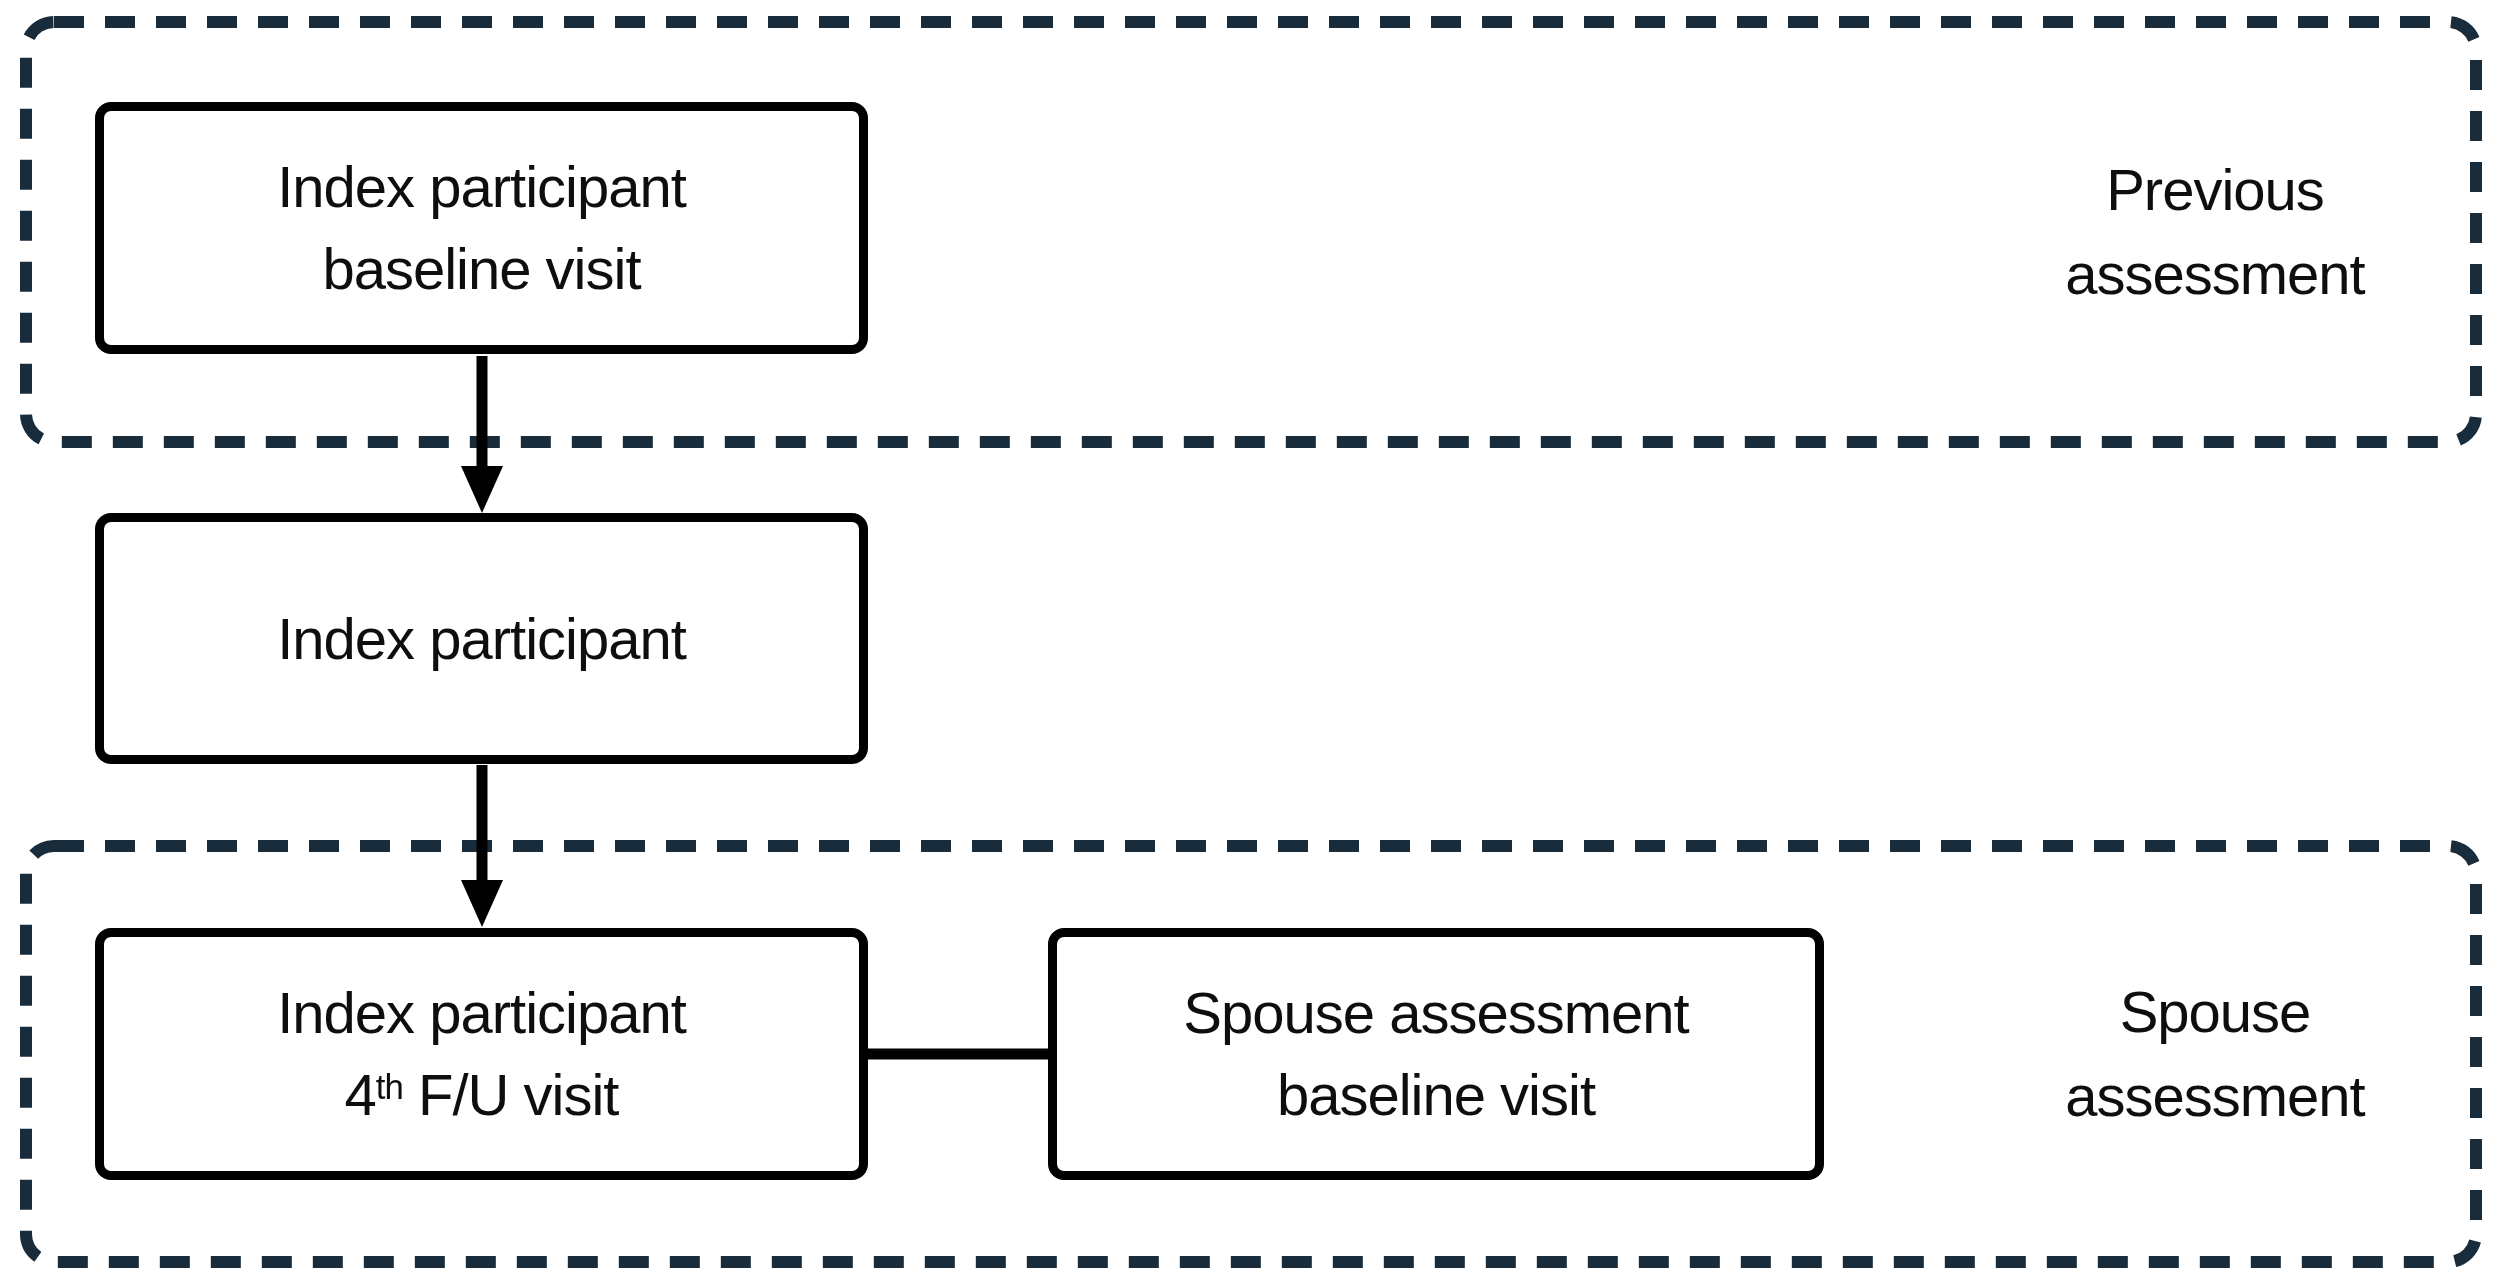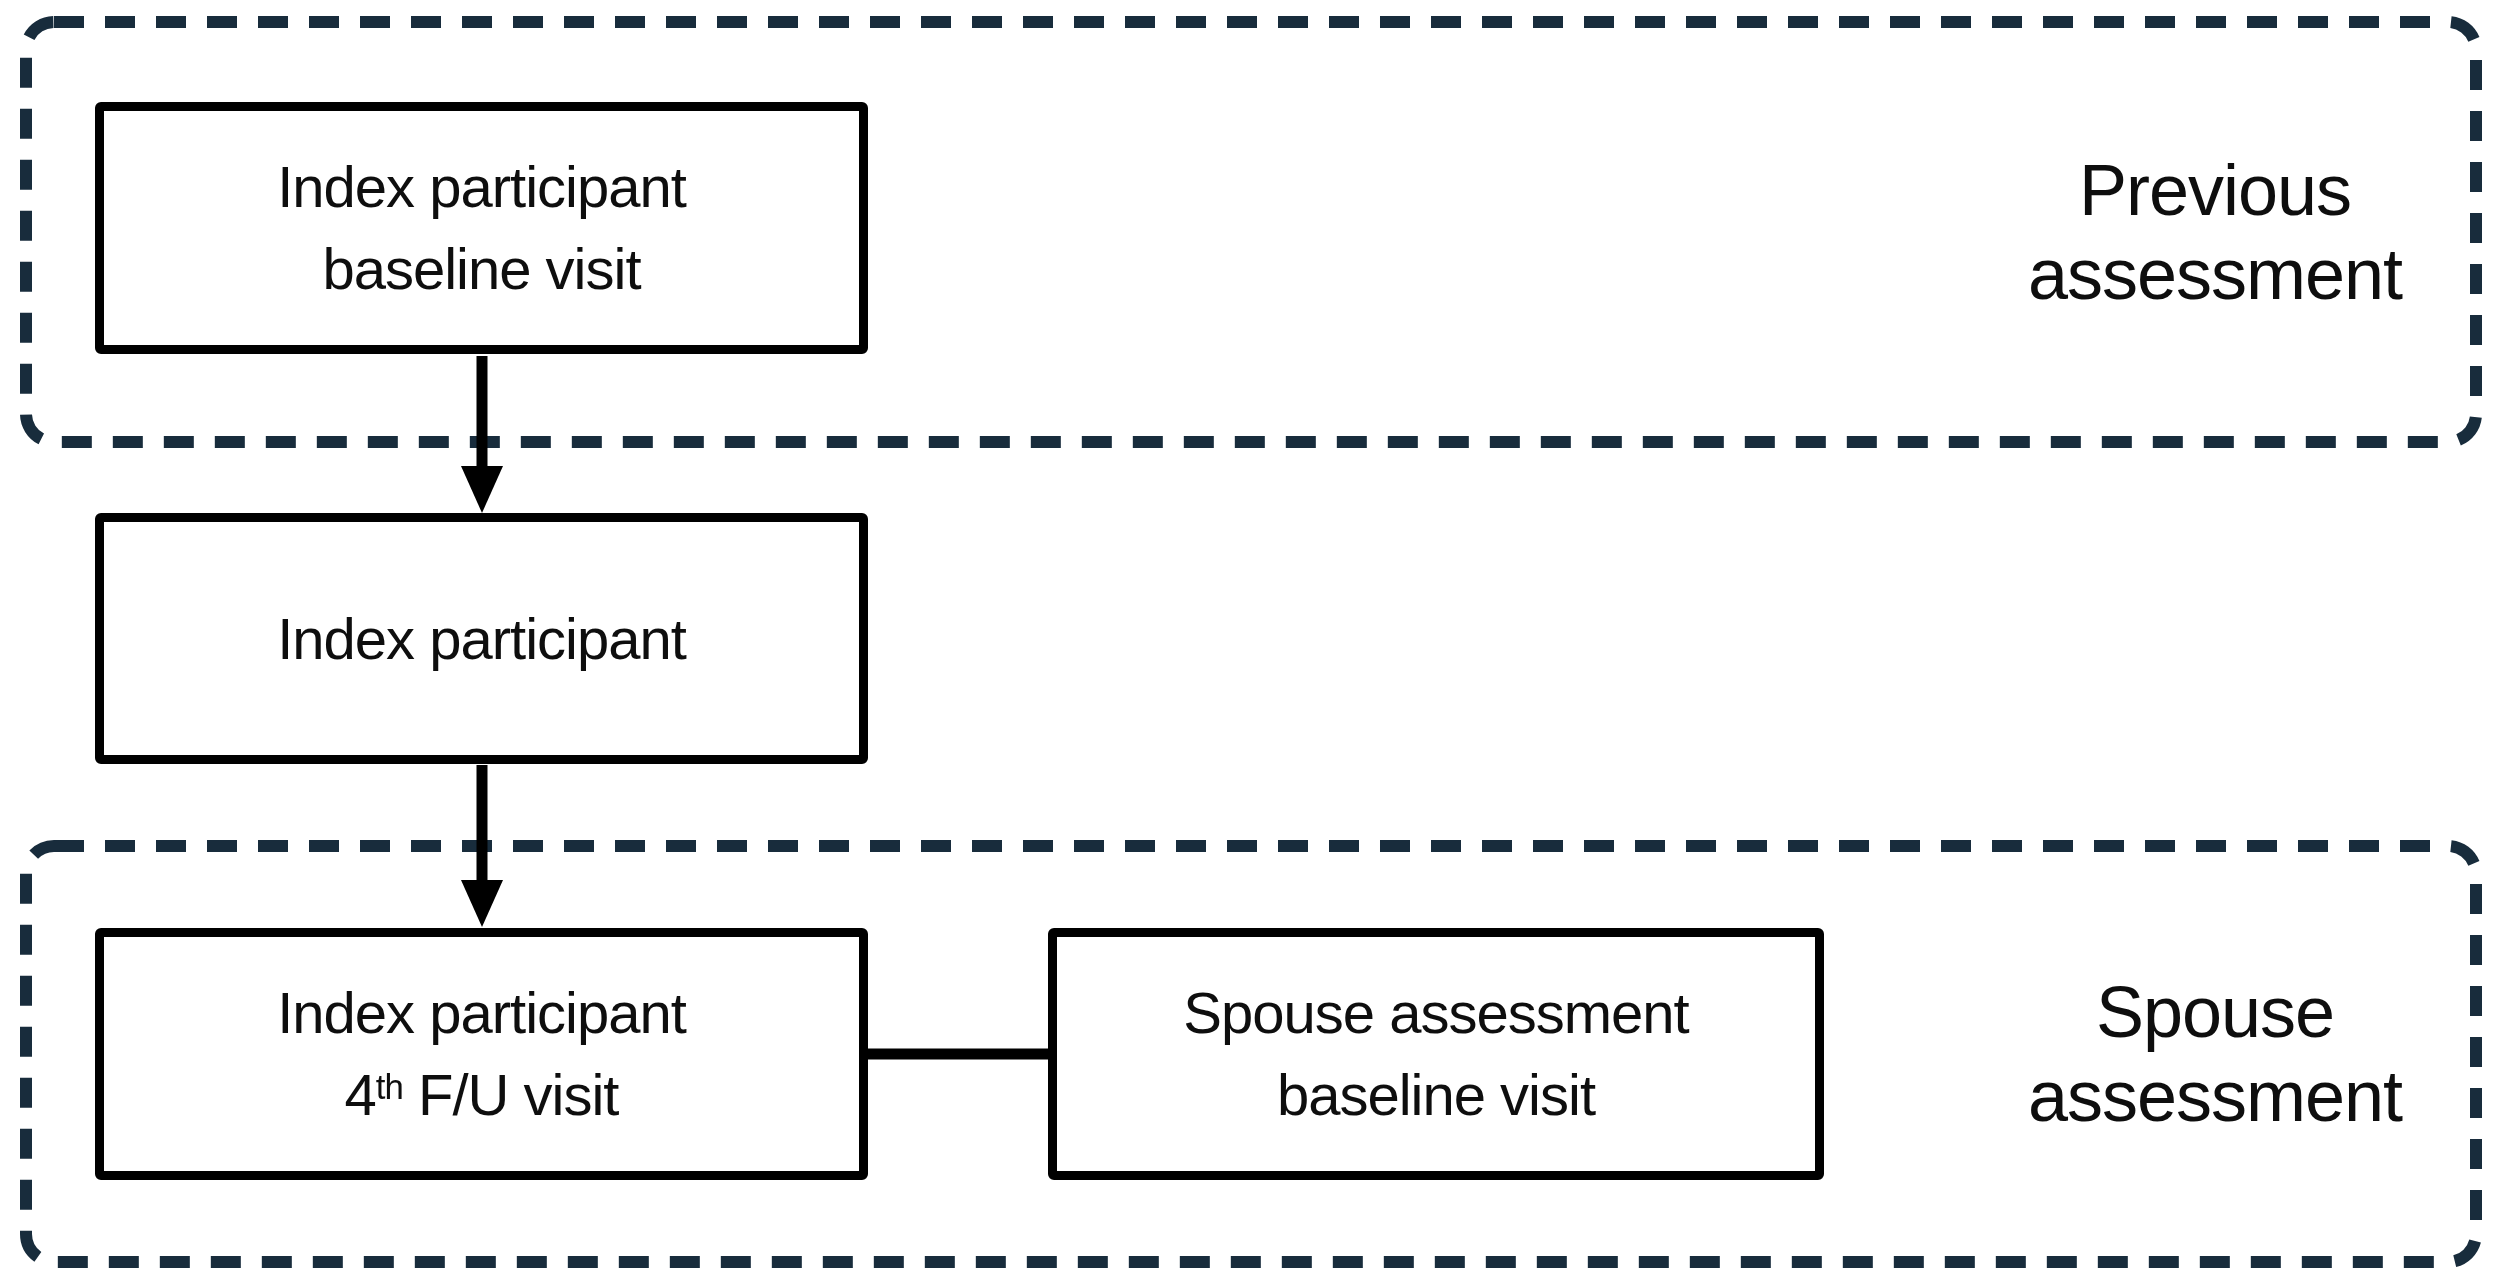--- a/index.html
+++ b/index.html
@@ -21,41 +21,41 @@
     left: 0;
     top: 0;
     width: 2500px;
     height: 1282px;
   }
   .node {
     position: absolute;
     box-sizing: border-box;
     background: #ffffff;
     border: 9px solid #000000;
-    border-radius: 6px;
+    border-radius: 16px;
     display: flex;
     align-items: center;
     justify-content: center;
     text-align: center;
   }
   .node-text {
     font-size: 58px;
     line-height: 82px;
     letter-spacing: -1px;
     white-space: nowrap;
   }
   .region-label {
     position: absolute;
     display: flex;
     align-items: center;
     justify-content: center;
     text-align: center;
   }
   .region-label .label-text {
-    font-size: 72px;
+    font-size: 58px;
     line-height: 84px;
     letter-spacing: -1px;
   }
   sup {
     font-size: 0.6em;
     line-height: 0;
     vertical-align: baseline;
     position: relative;
     top: -0.45em;
   }

